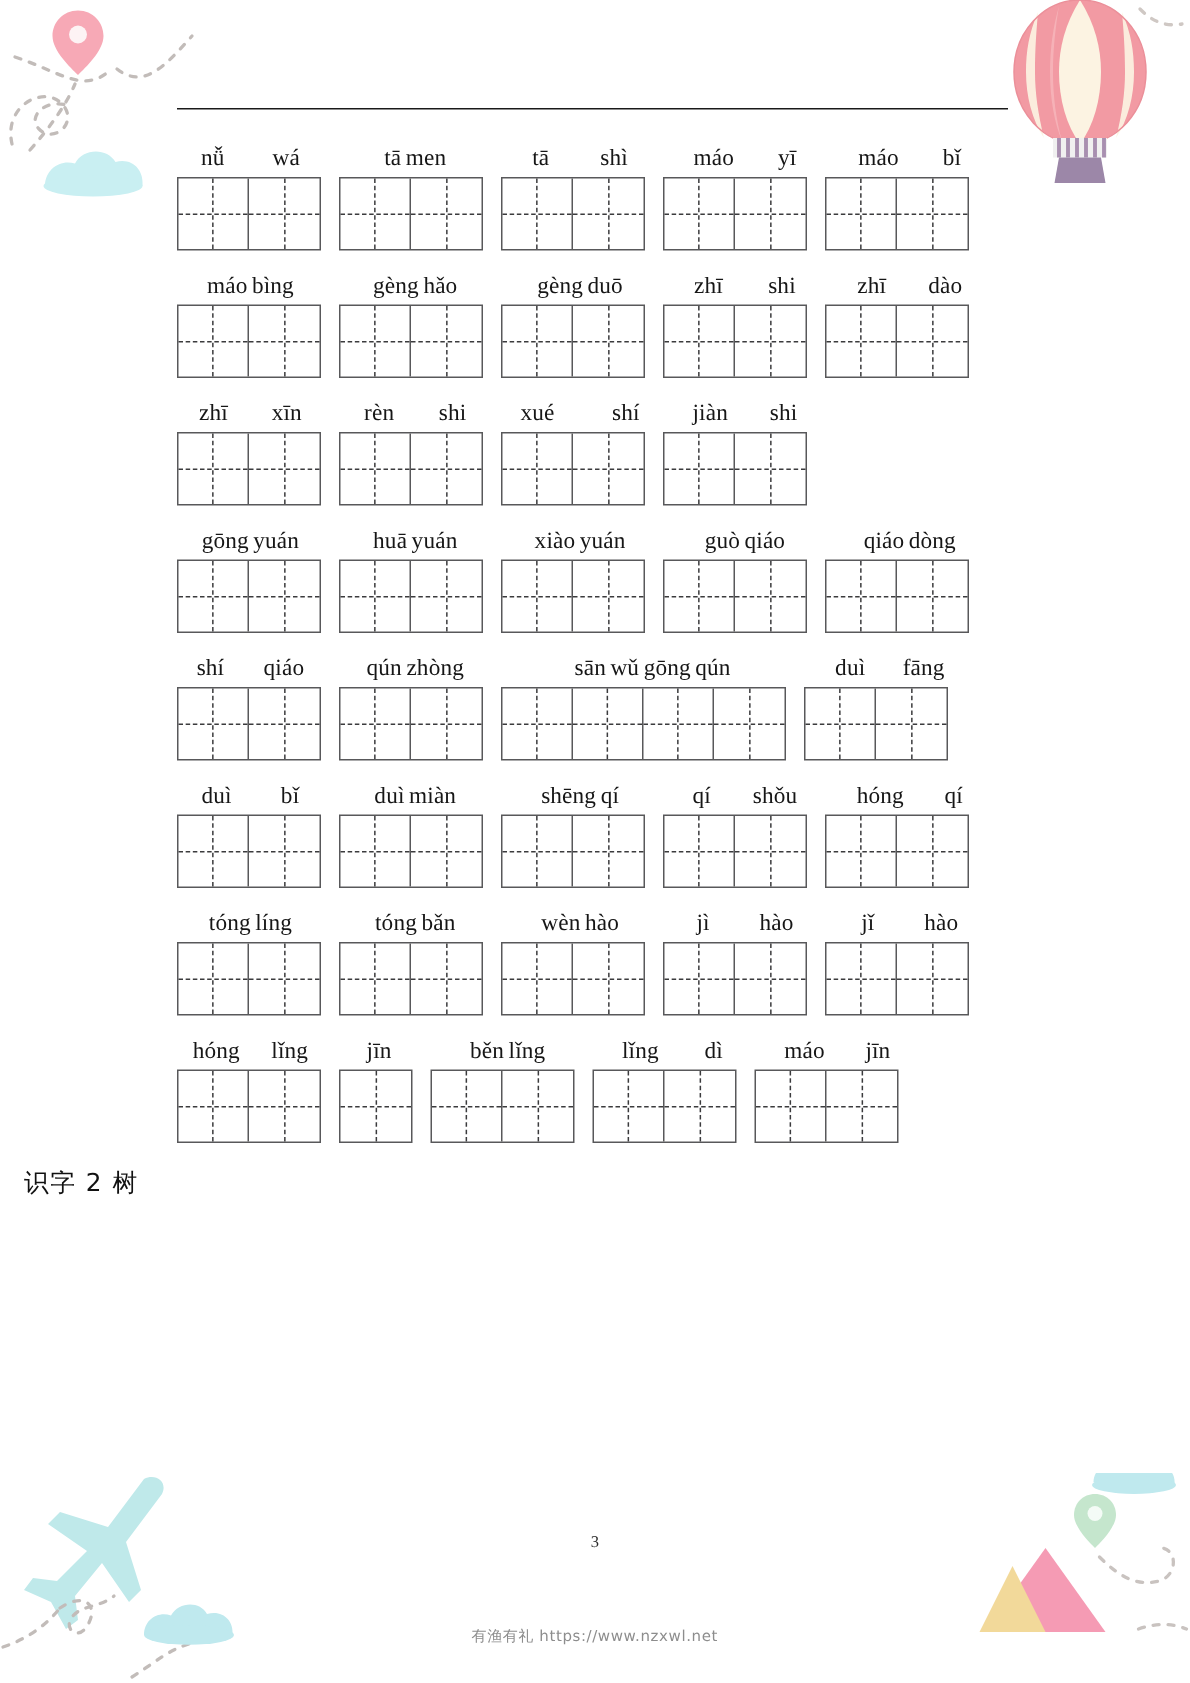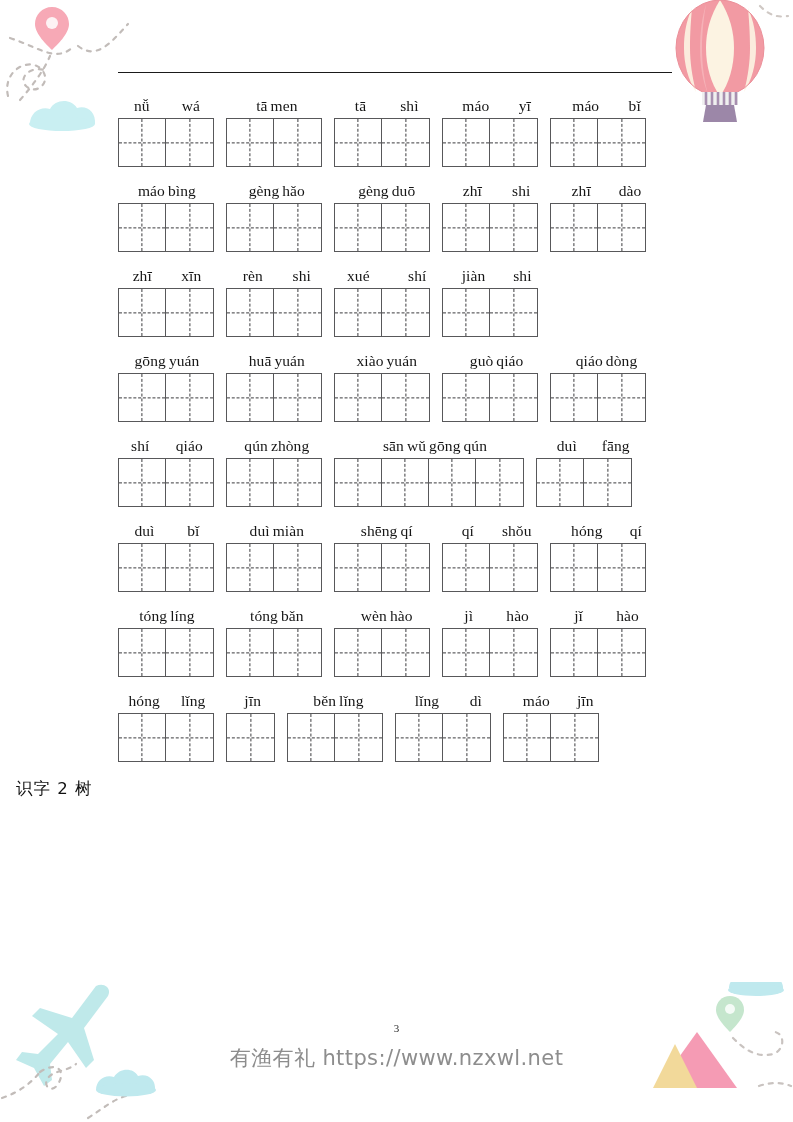--- a/index.html
+++ b/index.html
@@ -98,23 +98,23 @@
     letter-spacing:1px;
   }
   .section-title.last{ margin-top:16px;padding-left:16px; }
 
   .page-number{
     position:absolute;left:0;right:0;top:1022px;
     text-align:center;font-size:11px;color:#2a2a2a;
     font-family:"Liberation Serif",serif;
   }
   .footer-credit{
-    position:absolute;left:0;right:0;top:1044px;
+    position:absolute;left:0;right:0;top:1084px;
     text-align:center;
-    font-size:21px;color:#8d8d8d;
+    font-size:10px;color:#8d8d8d;
     font-family:"DejaVu Sans","Liberation Sans",sans-serif;
     letter-spacing:0.4px;
   }
 </style>
 </head>
 <body>
 
 <div class="decor">
 
   <svg id="decor-tl" width="150" height="140" viewBox="0 0 150 140">

